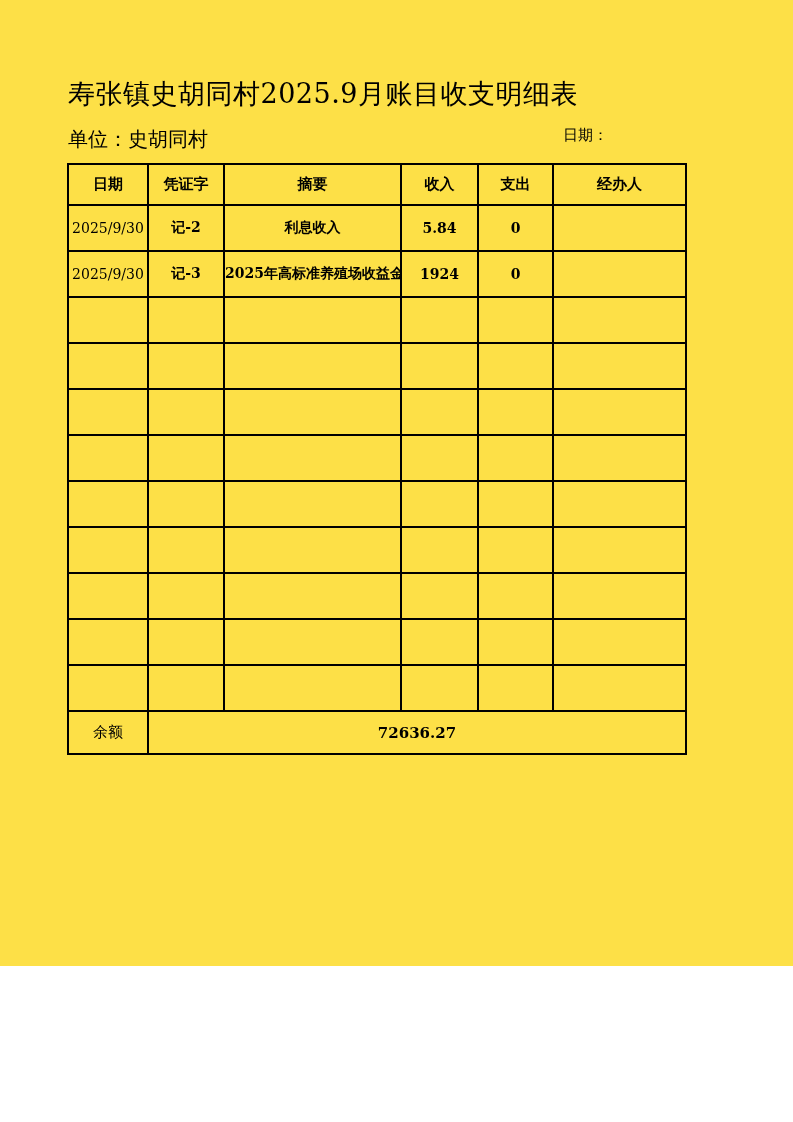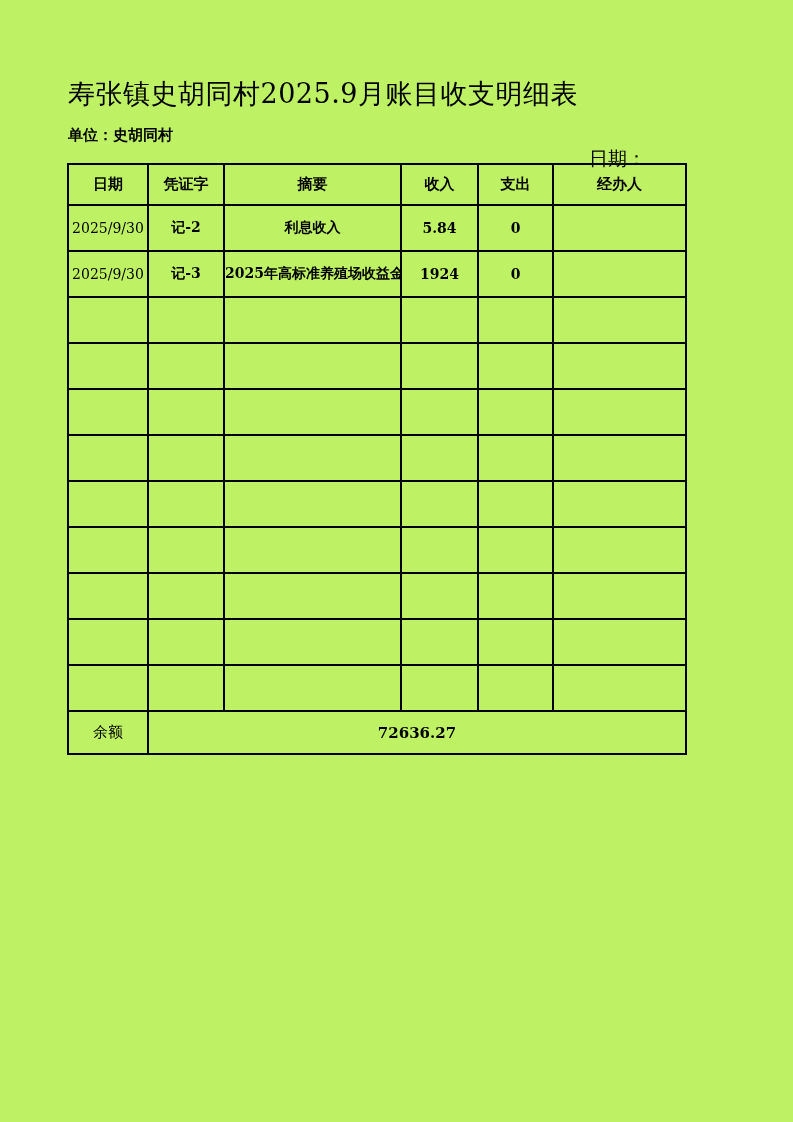--- a/index.html
+++ b/index.html
@@ -1,50 +1,48 @@
 <!DOCTYPE html>
 <html><head>
 <meta charset="utf-8">
 <style>
   html, body { margin: 0; padding: 0; background: #ffffff; }
   .page {
     position: relative;
     width: 793px;
-    height: 1122px;
-    background: #bef264;
+    height: 966px;
+    background: #fde047;
     color: #000000;
     font-family: "DejaVu Serif", serif;
     overflow: hidden;
   }
   .title {
     position: absolute;
     left: 68px;
     top: 76px;
     margin: 0;
     font-size: 27px;
     font-weight: 400;
     letter-spacing: 0.5px;
     white-space: nowrap;
     font-family: "DejaVu Serif", serif;
   }
   .unit-line {
     position: absolute;
     left: 68px;
     top: 126px;
+    font-size: 20px;
+    white-space: nowrap;
+  }
+  .date-line {
+    position: absolute;
+    left: 563px;
+    top: 126px;
     font-size: 15px;
     white-space: nowrap;
-    font-weight: bold;
-  }
-  .date-line {
-    position: absolute;
-    left: 589px;
-    top: 126px;
-    font-size: 19px;
-    white-space: nowrap;
-    margin-top: 20px;
   }
   table.ledger {
     position: absolute;
     left: 67px;
     top: 163px;
     width: 618px;
     border-collapse: collapse;
     table-layout: fixed;
   }
   table.ledger th, table.ledger td {

